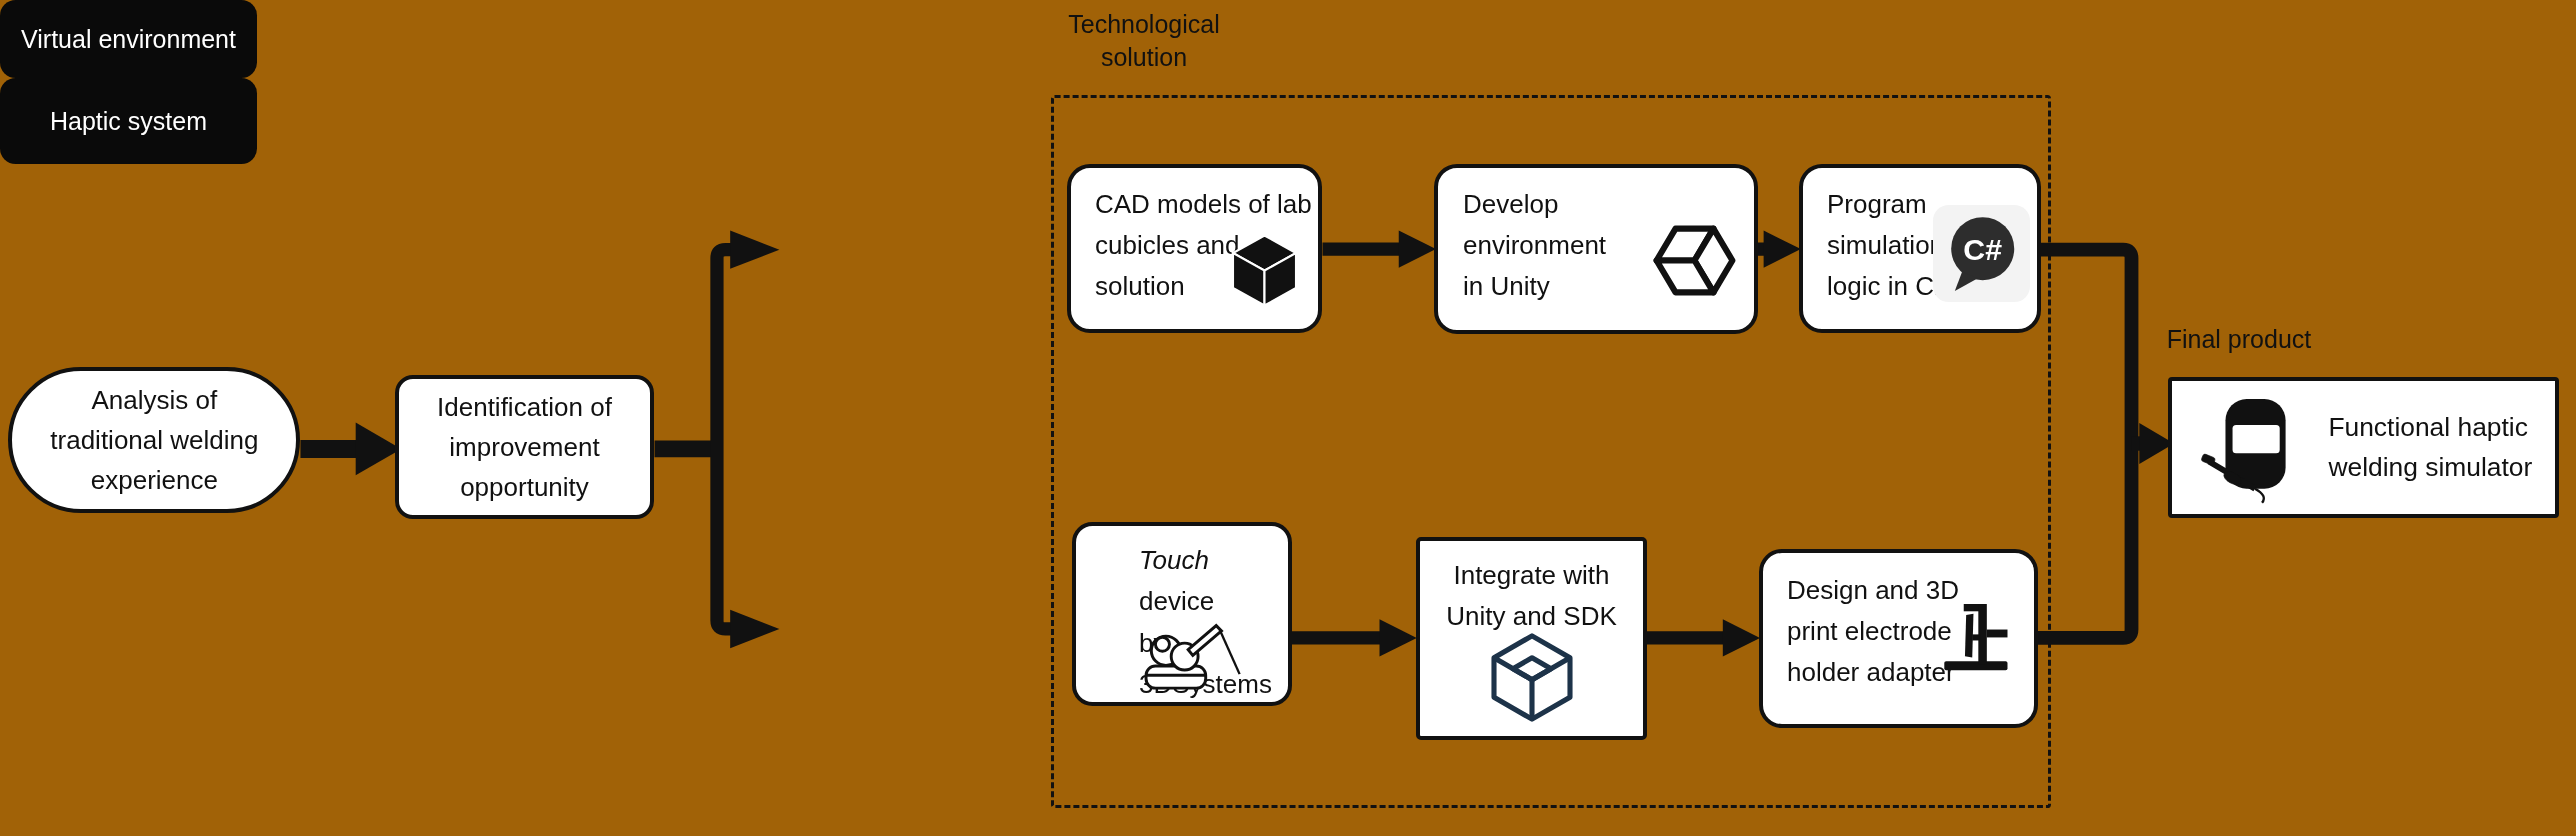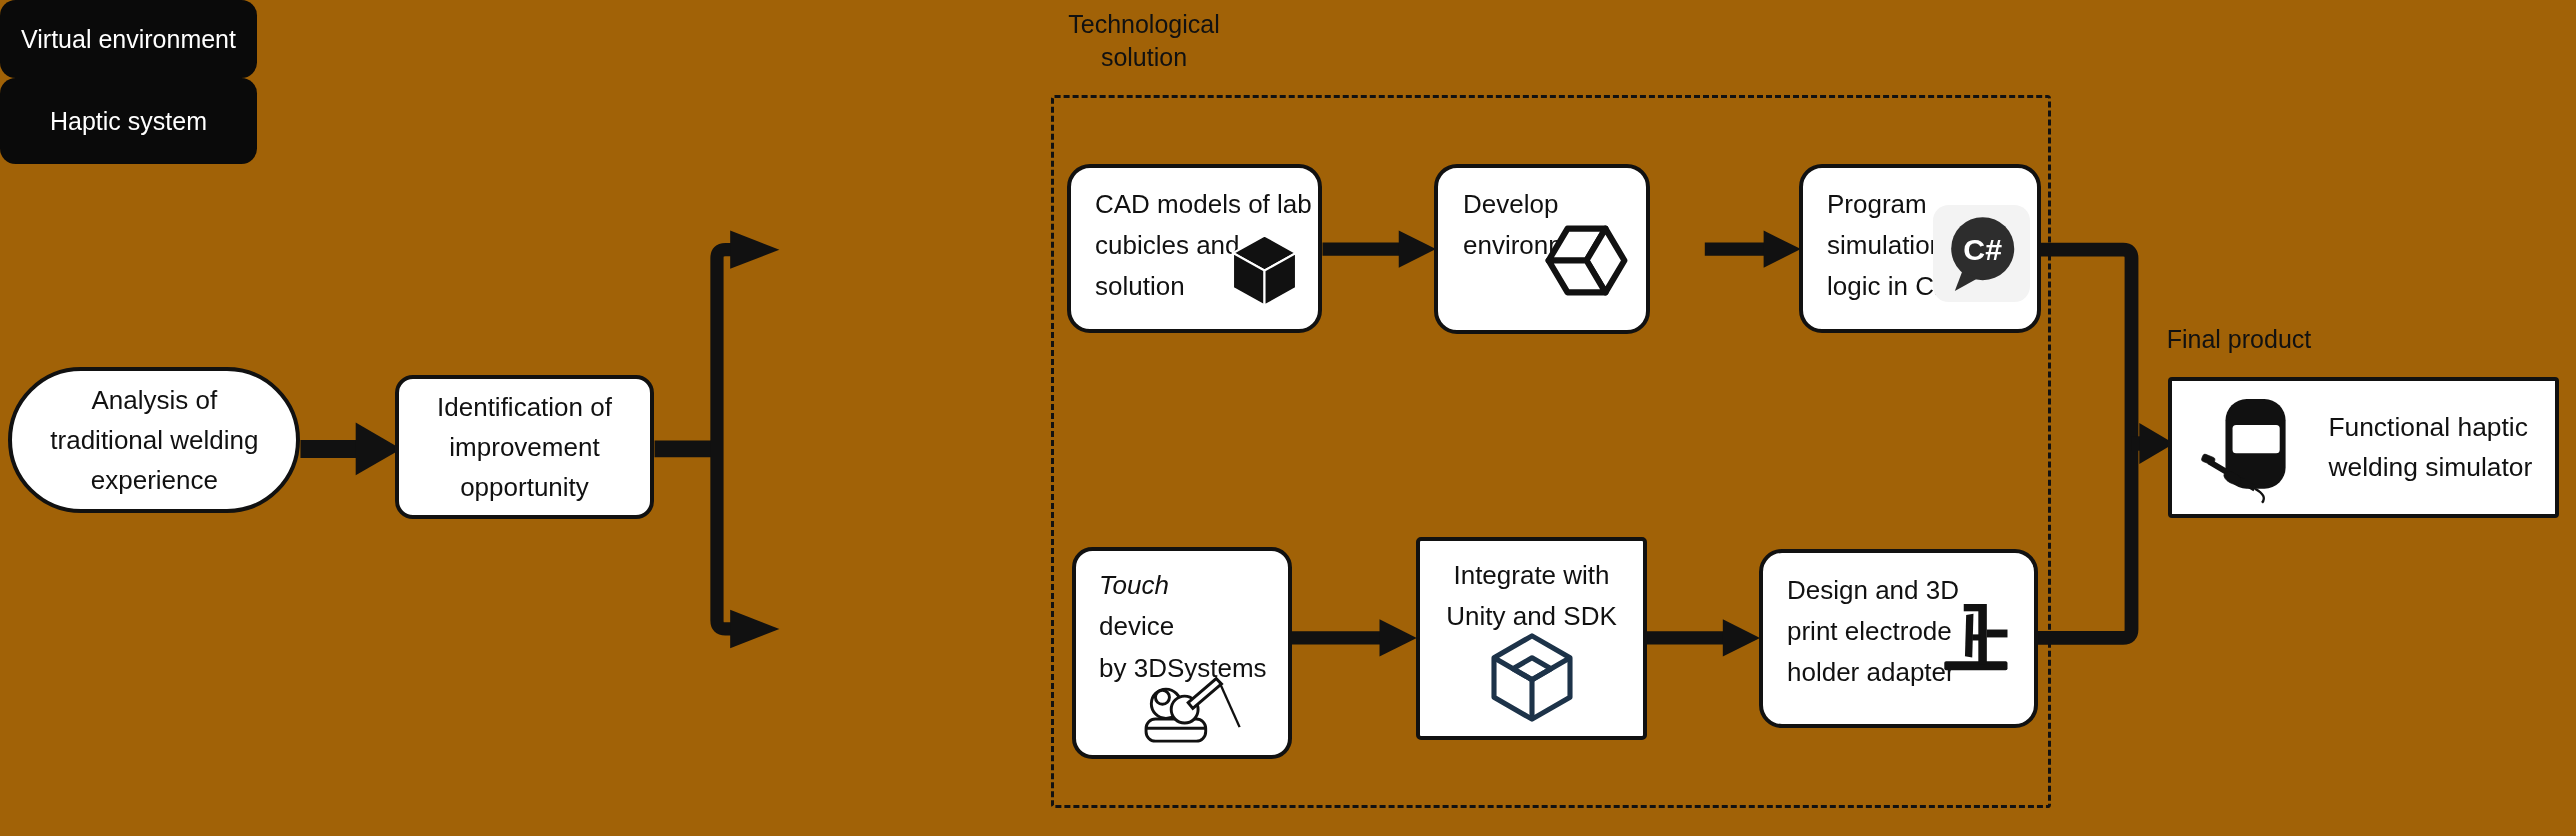--- a/index.html
+++ b/index.html
@@ -120,24 +120,25 @@
     </div>
     <div class="icon" style="right:17px;bottom:20.4px;">
       <svg width="73" height="77" viewBox="0 0 100 110">
         <polygon points="50,5 95,30 50,55 5,30" fill="#111" stroke="#fff" stroke-width="3"></polygon>
         <polygon points="5,30 50,55 50,105 5,80" fill="#111" stroke="#fff" stroke-width="3"></polygon>
         <polygon points="95,30 95,80 50,105 50,55" fill="#111" stroke="#fff" stroke-width="3"></polygon>
       </svg>
     </div>
   </div>
 
-  <div class="node" style="left:1434px;top:164px;width:216px;height:170px;">
+  <div class="node" style="left:1434px;top:164px;width:324px;height:170px;">
     <div class="lines content-lines" style="padding:15.6px 0 0 25px;">
       <span>Develop</span>
       <span>environment</span>
+      <span>in Unity</span>
     </div>
     <div class="icon" style="right:14.4px;top:47px;">
       <svg width="91" height="91" viewBox="0 0 120 120">
         <g fill="#fff" stroke="#111" stroke-width="8" stroke-linejoin="round">
           <polygon points="60,60 10,60 35,18 85,18"></polygon>
           <polygon points="60,60 85,18 110,60 85,102"></polygon>
           <polygon points="60,60 85,102 35,102 10,60"></polygon>
         </g>
       </svg>
     </div>
@@ -152,21 +153,21 @@
     <div class="icon" style="right:7.2px;top:37px;">
       <svg width="97" height="97" viewBox="0 0 160 160">
         <rect x="0" y="0" width="160" height="160" rx="26" fill="#f3f3f3"></rect>
         <circle cx="82" cy="72" r="52" fill="#2d2d2d"></circle>
         <polygon points="48,110 36,142 74,121" fill="#2d2d2d"></polygon>
         <text x="82" y="90" text-anchor="middle" font-family="Liberation Sans, sans-serif" font-size="50" font-weight="bold" fill="#ffffff">C#</text>
       </svg>
     </div>
   </div>
 
-  <div class="node" style="left:1072px;top:547px;width:220px;height:212px;border-radius:20.4px;">
+  <div class="node" style="left:1072px;top:522px;width:220px;height:184px;border-radius:20.4px;padding-left:40px;">
     <div class="lines content-lines" style="padding:14.4px 0 0 23px;">
       <span>
         <i class="italic">Touch</i><span class="inline-span"> device</span>
       </span>
       <span>by 3DSystems</span>
     </div>
     <div class="icon" style="left:53px;bottom:8.4px;">
       <svg width="130" height="76" viewBox="0 0 220 130">
         <g fill="#ffffff" stroke="#111" stroke-width="5">
           <rect x="28" y="82" width="102" height="38" rx="16"></rect>

